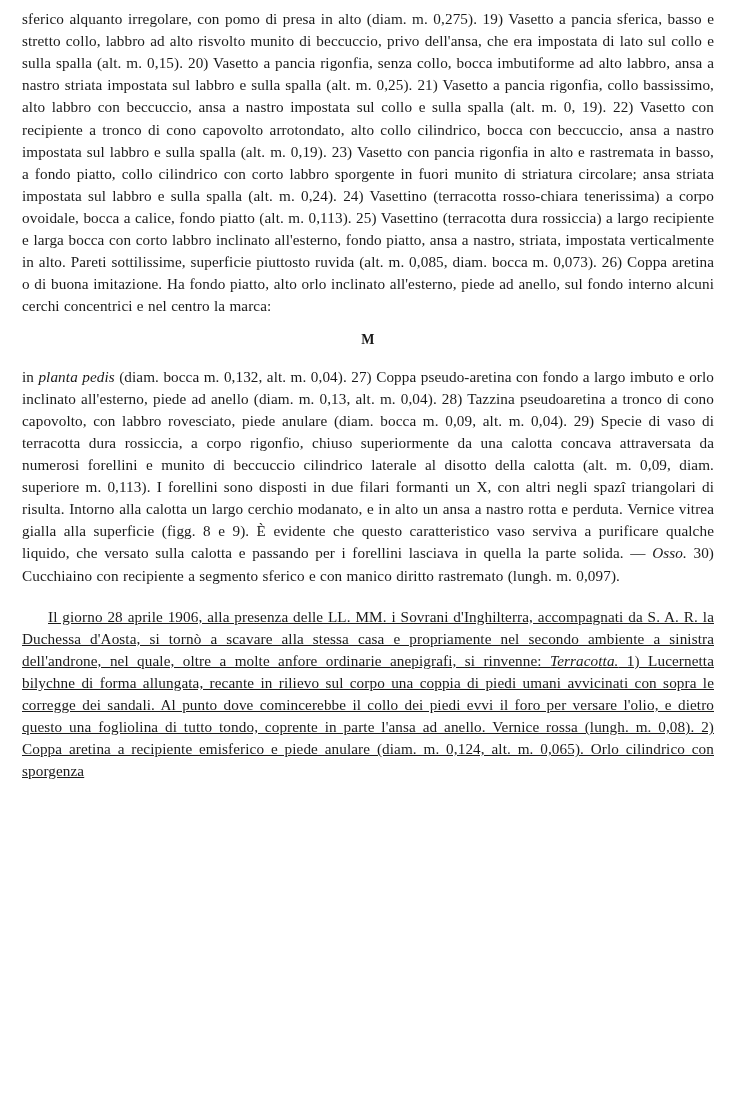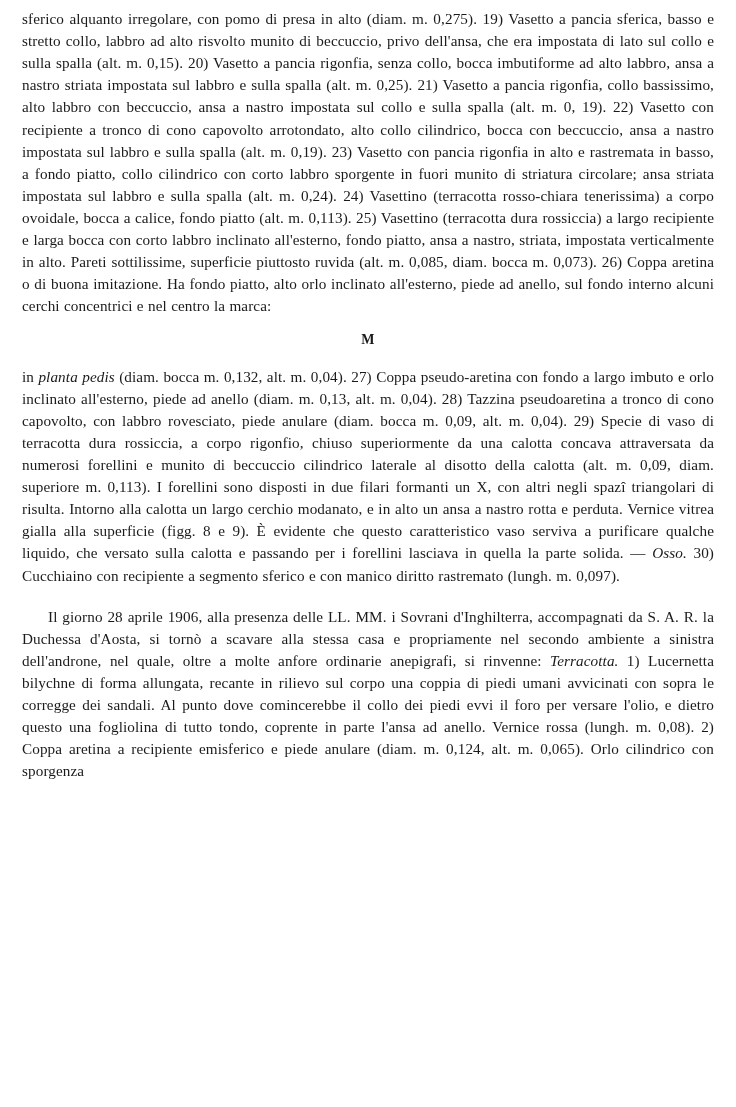--- a/index.html
+++ b/index.html
@@ -27,20 +27,21 @@
     text-justify: inter-word;
     margin: 0;
     letter-spacing: 0.1px;
     word-spacing: 0.4px;
   }
   .para.cont {
     text-indent: 0;
   }
   .para.indent {
     text-indent: 26px;
+    text-decoration: underline;
   }
   .mark-line {
     text-align: center;
     font-size: 14px;
     font-weight: bold;
     margin: 14px 0 18px 0;
     letter-spacing: 0.5px;
   }
   .gap-para {
     margin-top: 19px;

